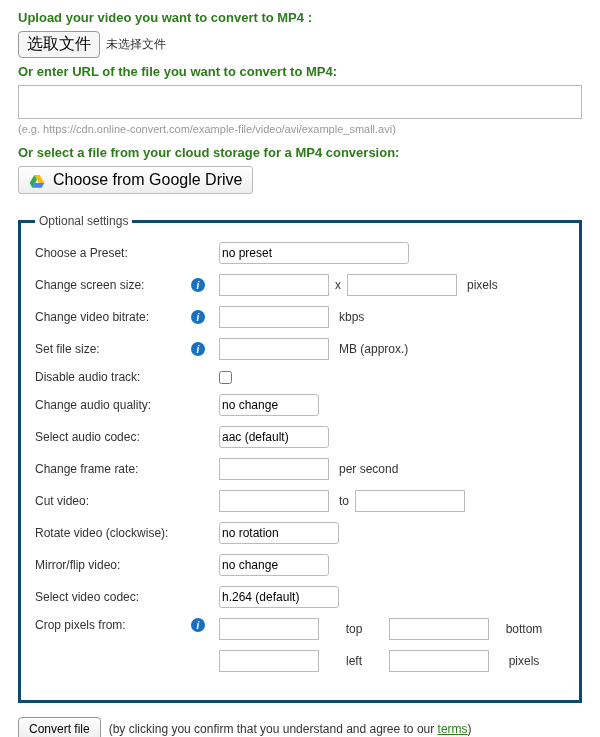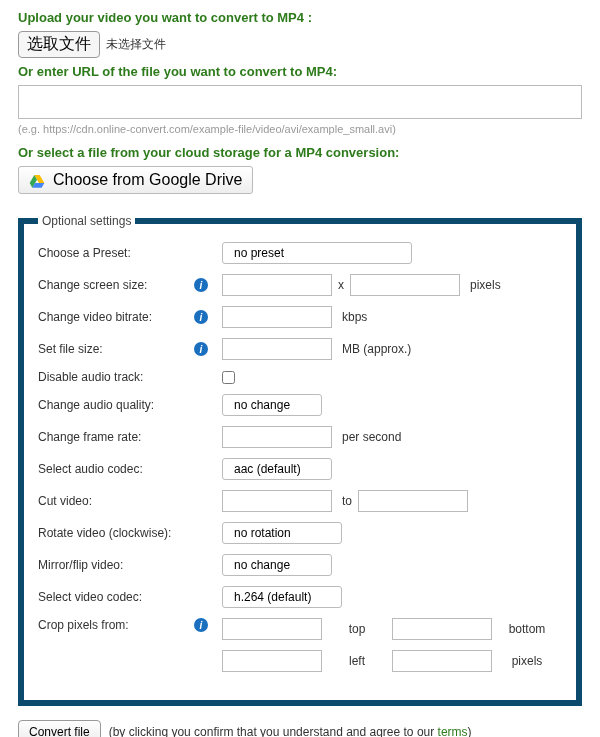--- a/index.html
+++ b/index.html
@@ -60,21 +60,21 @@
       font-size: 16px;
       cursor: pointer;
       margin-bottom: 20px;
     }
     .gdrive-icon {
       width: 16px;
       height: 16px;
       display: inline-block;
     }
     fieldset {
-      border: 6px solid #0c4a6e;
+      border: 3px solid #0c4a6e;
       padding: 14px 14px 18px 14px;
       margin-bottom: 14px;
     }
     legend {
       font-size: 12px;
       color: #444;
       padding: 0 4px;
     }
     .form-row {
       display: flex;
@@ -111,21 +111,21 @@
       border: 1px solid #bbb;
       height: 22px;
       padding: 2px 4px;
       font-size: 12px;
     }
     .w-md { width: 110px; }
     select.fancy {
       border: 1px solid #bbb;
       height: 22px;
       font-size: 12px;
-      padding: 1px 11px;
+      padding: 1px 2px;
       background: #fff;
     }
     .select-blue {
       appearance: none;
       -webkit-appearance: none;
       padding-right: 22px;
       background-image: linear-gradient(#5aa3f0, #2f6fd0);
       background-size: 18px 100%;
       background-position: right center;
       background-repeat: no-repeat;
@@ -280,35 +280,35 @@
     </div>
     <div class="select-wrap">
       <select class="fancy select-blue" style="width:100px">
         <option>no change</option>
       </select>
     </div>
   </div>
 
   <div class="form-row">
     <div class="label-col">
-      <span class="label-text">Change frame rate:</span>
-    </div>
-    <input type="text" class="text-input w-md" value="" style="">
-    <span class="unit-text">per second</span>
-  </div>
-
-  <div class="form-row">
-    <div class="label-col">
       <span class="label-text">Select audio codec:</span>
     </div>
     <div class="select-wrap">
       <select class="fancy select-blue" style="width:110px">
         <option>aac (default)</option>
       </select>
     </div>
+  </div>
+
+  <div class="form-row">
+    <div class="label-col">
+      <span class="label-text">Change frame rate:</span>
+    </div>
+    <input type="text" class="text-input w-md" value="" style="">
+    <span class="unit-text">per second</span>
   </div>
 
   <div class="form-row">
     <div class="label-col">
       <span class="label-text">Cut video:</span>
     </div>
     <input type="text" class="text-input w-md" value="" style="">
     <span class="unit-text">to</span>
     <input type="text" class="text-input w-md" value="" style="">
   </div>

